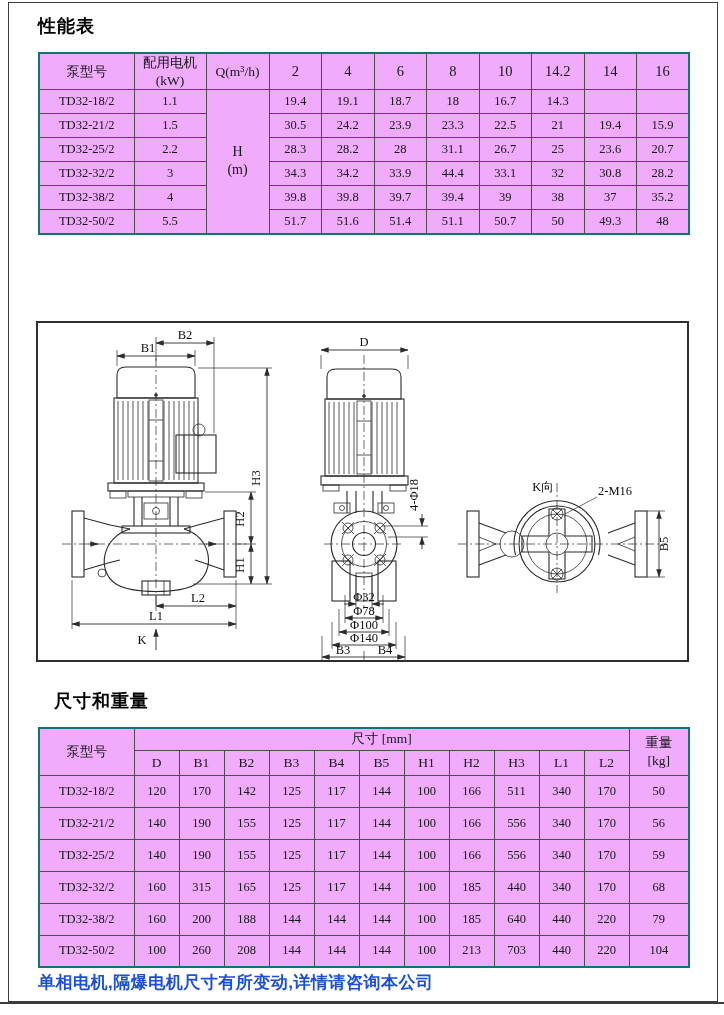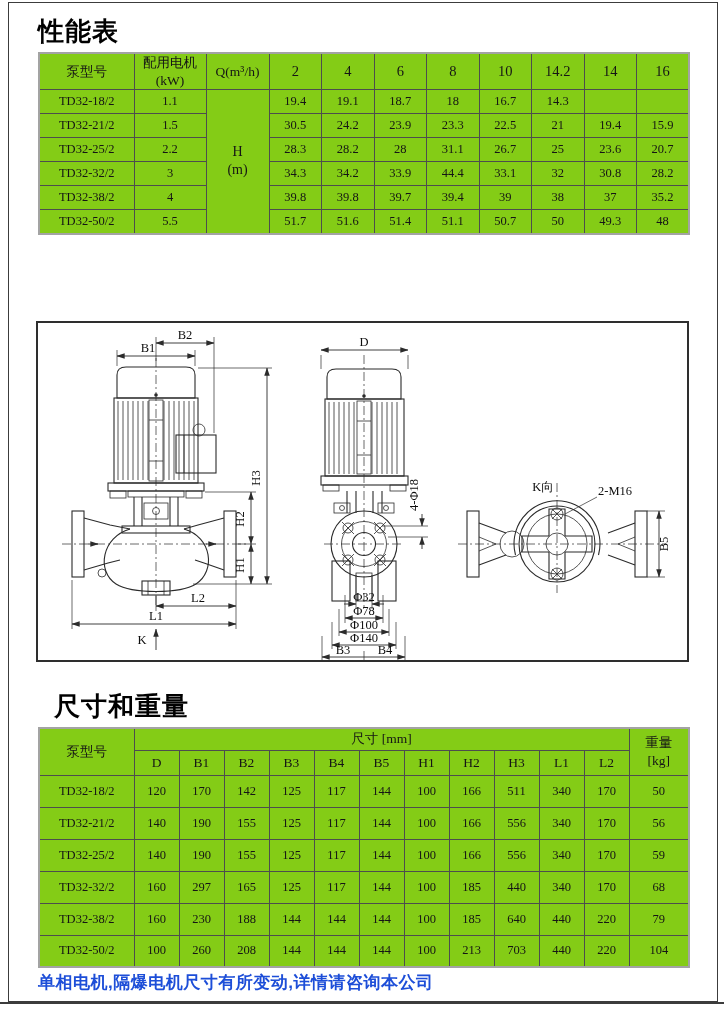--- a/index.html
+++ b/index.html
@@ -1,25 +1,25 @@
 <!DOCTYPE html>
 <html><head>
 <meta charset="utf-8">
 <style>
 *{margin:0;padding:0;box-sizing:border-box}
 html,body{width:724px;height:1015px;background:#fff;position:relative;overflow:hidden;
   font-family:"Liberation Serif","DejaVu Serif",serif;color:#111}
 .frame{position:absolute;left:8px;top:2px;width:710px;height:1000px;border:1px solid #3c3c3c}
 .bottom-rule{position:absolute;left:0;top:1002px;width:724px;height:2px;background:#3c3c3c}
 .sec-title{position:absolute;font-family:"Liberation Sans","DejaVu Sans",sans-serif;
-  font-weight:bold;font-size:26px;color:#000;letter-spacing:1px}
+  font-weight:bold;font-size:18px;color:#000;letter-spacing:1px}
 #perf-title{left:38px;top:14px}
 #dim-title{left:54px;top:689px}
-table{position:absolute;border-collapse:collapse;table-layout:fixed;background:#84cc16;
-  border:2px solid #a3a3a3}
+table{position:absolute;border-collapse:collapse;table-layout:fixed;background:#f0abfc;
+  border:2px solid #0f766e}
 th,td{border:1px solid #4d4d4d;text-align:center;vertical-align:middle;font-weight:normal;
   padding:0;font-size:12.5px;color:#151515;overflow:hidden}
 .pre{white-space:pre-line;line-height:1.3}
 #perf-table{left:38px;top:52px;width:650px}
 #perf-table thead tr{height:36px}
 #perf-table tbody tr{height:24px}
 #perf-table thead th{font-size:13.5px}
 #perf-table thead th.num{font-size:14.5px}
 #perf-table td.hcell{font-size:14px}
 #dims-table{left:38px;top:727px;width:650px}
@@ -379,36 +379,36 @@
       <td>100</td>
       <td>166</td>
       <td>556</td>
       <td>340</td>
       <td>170</td>
       <td>59</td>
     </tr>
     <tr>
       <td>TD32-32/2</td>
       <td>160</td>
-      <td>297</td>
+      <td>315</td>
       <td>165</td>
       <td>125</td>
       <td>117</td>
       <td>144</td>
       <td>100</td>
       <td>185</td>
       <td>440</td>
       <td>340</td>
       <td>170</td>
       <td>68</td>
     </tr>
     <tr>
       <td>TD32-38/2</td>
       <td>160</td>
-      <td>230</td>
+      <td>200</td>
       <td>188</td>
       <td>144</td>
       <td>144</td>
       <td>144</td>
       <td>100</td>
       <td>185</td>
       <td>640</td>
       <td>440</td>
       <td>220</td>
       <td>79</td>

